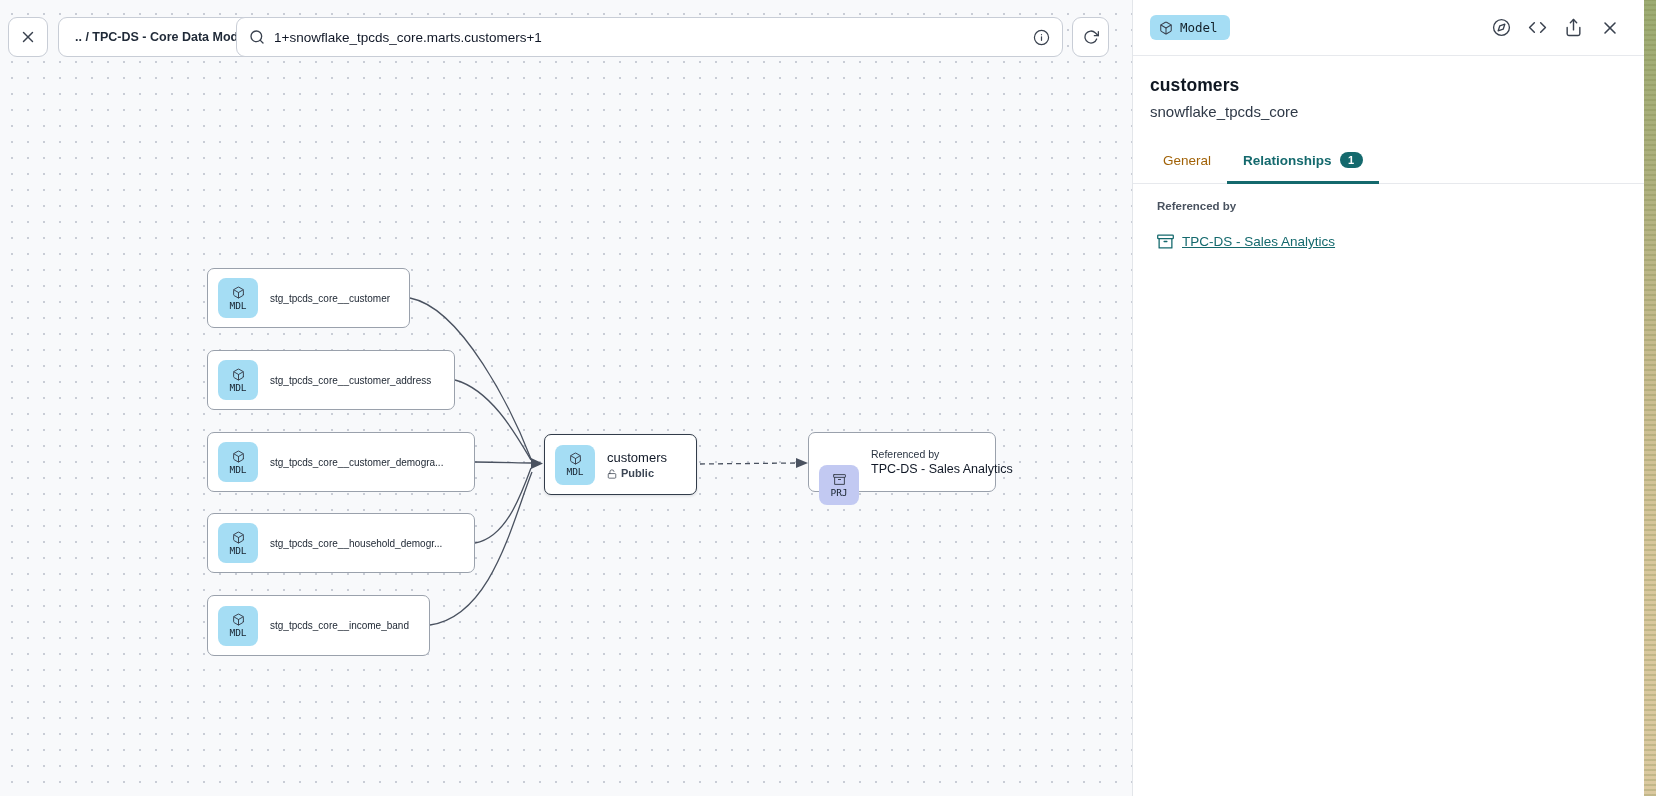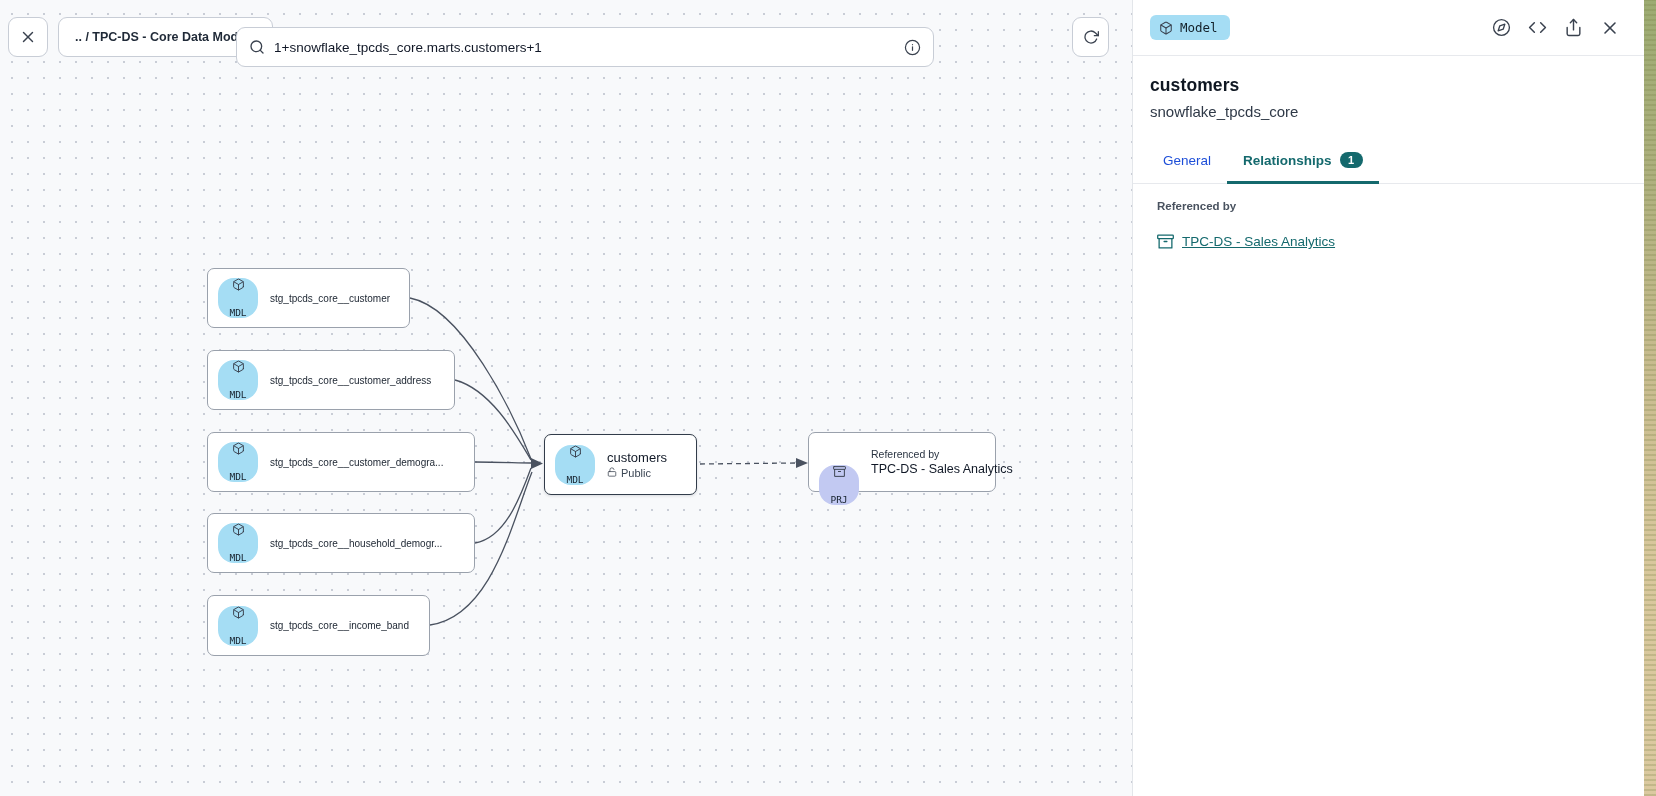--- a/index.html
+++ b/index.html
@@ -16,78 +16,78 @@
   .toolbar { position:absolute; left:0; top:0; width:100%; height:74px; pointer-events:none; }
   .toolbar > * { pointer-events:auto; }
   .tb-btn {
     position:absolute; top:17px; height:40px; background:#fff;
     border:1px solid #c8cdd6; border-radius:9px; display:flex; align-items:center;
     justify-content:center; color:#2b3544; cursor:pointer; font-size:13px;
   }
   .tb-close { left:8px; width:40px; }
   .tb-breadcrumb { left:58px; padding:0 16px; font-size:12.5px; font-weight:600; color:#1f2937; }
   .search-box {
-    position:absolute; left:236px; top:17px; width:698px; height:40px; background:#fff;
-    border:1px solid #c8cdd6; border-radius:9px; display:flex; align-items:center; padding:0 12px; gap:9px;margin-top:10px;
+    position:absolute; left:236px; top:17px; width:827px; height:40px; background:#fff;
+    border:1px solid #c8cdd6; border-radius:9px; display:flex; align-items:center; padding:0 12px; gap:9px;
   }
   .search-box input {
     flex:1; border:none; outline:none; font-size:13.5px; color:#111827; background:transparent;
     font-family:"Liberation Sans",sans-serif;
   }
   .tb-refresh { left:1072px; width:37px; }
   .icon { display:inline-flex; align-items:center; justify-content:center; color:#39414e; }
   .icon svg { display:block; }
 
   
   .edges { position:absolute; left:0; top:0; width:1132px; height:796px; }
   .node {
     position:absolute; background:#fff; border:1px solid #9aa1ac; border-radius:7px;
     display:flex; align-items:center; padding:9px 14px 9px 10px; gap:12px; cursor:pointer;
   }
   .node-label { font-size:10px; color:#1b2430; white-space:nowrap; }
   .tile {
-    width:40px; height:40px; border-radius:16px; display:flex; flex-direction:column;
-    align-items:center; justify-content:space-between; gap:1px; flex:0 0 auto; color:#16222e;
+    width:40px; height:40px; border-radius:8px; display:flex; flex-direction:column;
+    align-items:center; justify-content:center; gap:1px; flex:0 0 auto; color:#16222e;
   }
   .tile .tile-tag { font-family:"DejaVu Sans Mono","Liberation Mono",monospace; font-size:9.5px; letter-spacing:0; }
   .tile-mdl { background:var(--model_badge_bg); }
   .tile-prj { background:var(--project_badge_bg);margin-top:46px; }
   .n1 { left:207px; top:268px; width:203px; height:60px; }
   .n2 { left:207px; top:350px; width:248px; height:60px; }
   .n3 { left:207px; top:432px; width:268px; height:60px; }
   .n4 { left:207px; top:513px; width:268px; height:60px; }
   .n5 { left:207px; top:595px; width:223px; height:61px; }
   .node-selected {
     left:544px; top:434px; width:153px; height:61px;
     border:1.6px solid #323c4a; box-shadow:0 1px 3px rgba(20,30,40,.14);
   }
   .sel-text { display:flex; flex-direction:column; gap:2px; }
   .sel-title { font-size:13px; font-weight:500; color:#101826; }
-  .sel-access { display:flex; align-items:flex-start; gap:4px; font-size:11px; color:#3c4654; }
+  .sel-access { display:flex; align-items:flex-end; gap:4px; font-size:11px; color:#3c4654;font-weight:bold; }
   .node-ref { left:808px; top:432px; width:188px; height:60px; }
   .ref-text { display:flex; flex-direction:column; gap:2px; }
   .ref-kicker { font-size:10.5px; color:#2a3442; }
   .ref-label { font-size:12.5px; color:#101826; white-space:nowrap; }
 
   
   .panel { width:512px; flex:0 0 auto; background:#fff; border-left:1px solid #e3e6ea; display:flex; flex-direction:column; }
   .panel-header { height:56px; display:flex; align-items:center; padding:0 24px 0 17px; border-bottom:1px solid #e7e9ed;text-align:center; }
   .type-badge {
     display:flex; align-items:center; gap:7px; background:var(--model_badge_bg);
     border-radius:6px; padding:5px 12px 5px 9px; color:#132029;
     font-family:"DejaVu Sans Mono","Liberation Mono",monospace; font-size:12.5px;
   }
   .panel-header-icons { margin-left:auto; display:flex; align-items:center; gap:17px; }
   .ph-icon { color:#39424f; cursor:pointer; background:none; border:none; padding:0; display:flex; }
   .title-block { padding:19px 17px 0 17px; }
   .panel-title { font-size:17.5px; font-weight:700; color:#0f1722; letter-spacing:.1px; }
   .panel-subtitle { margin-top:7px; font-size:15px; color:#2f3947; }
   .tabs { display:flex; align-items:flex-end; padding:0 0 0 14px; margin-top:22px; border-bottom:1px solid #e7e9ed; height:42px; }
   .tab {
-    padding:0 16px 13px 16px; font-size:13.5px; color:#1d4ed8; cursor:pointer;
+    padding:0 16px 13px 16px; font-size:13.5px; color:#a16207; cursor:pointer;
     display:flex; align-items:center; gap:8px; border-bottom:3px solid transparent; margin-bottom:-1px;
   }
   .tab-active { color:var(--accent); font-weight:700; border-bottom-color:var(--accent); }
   .tab-count {
     background:var(--accent); color:#fff; font-size:11px; font-weight:700;
     border-radius:10px; padding:2.5px 8.5px; line-height:1;
   }
   .panel-body { padding:16px 24px; }
   .section-label { font-size:11.5px; font-weight:700; color:#49525f; }
   .ref-link-row { display:flex; align-items:center; gap:8px; margin-top:21px; color:var(--accent); }

